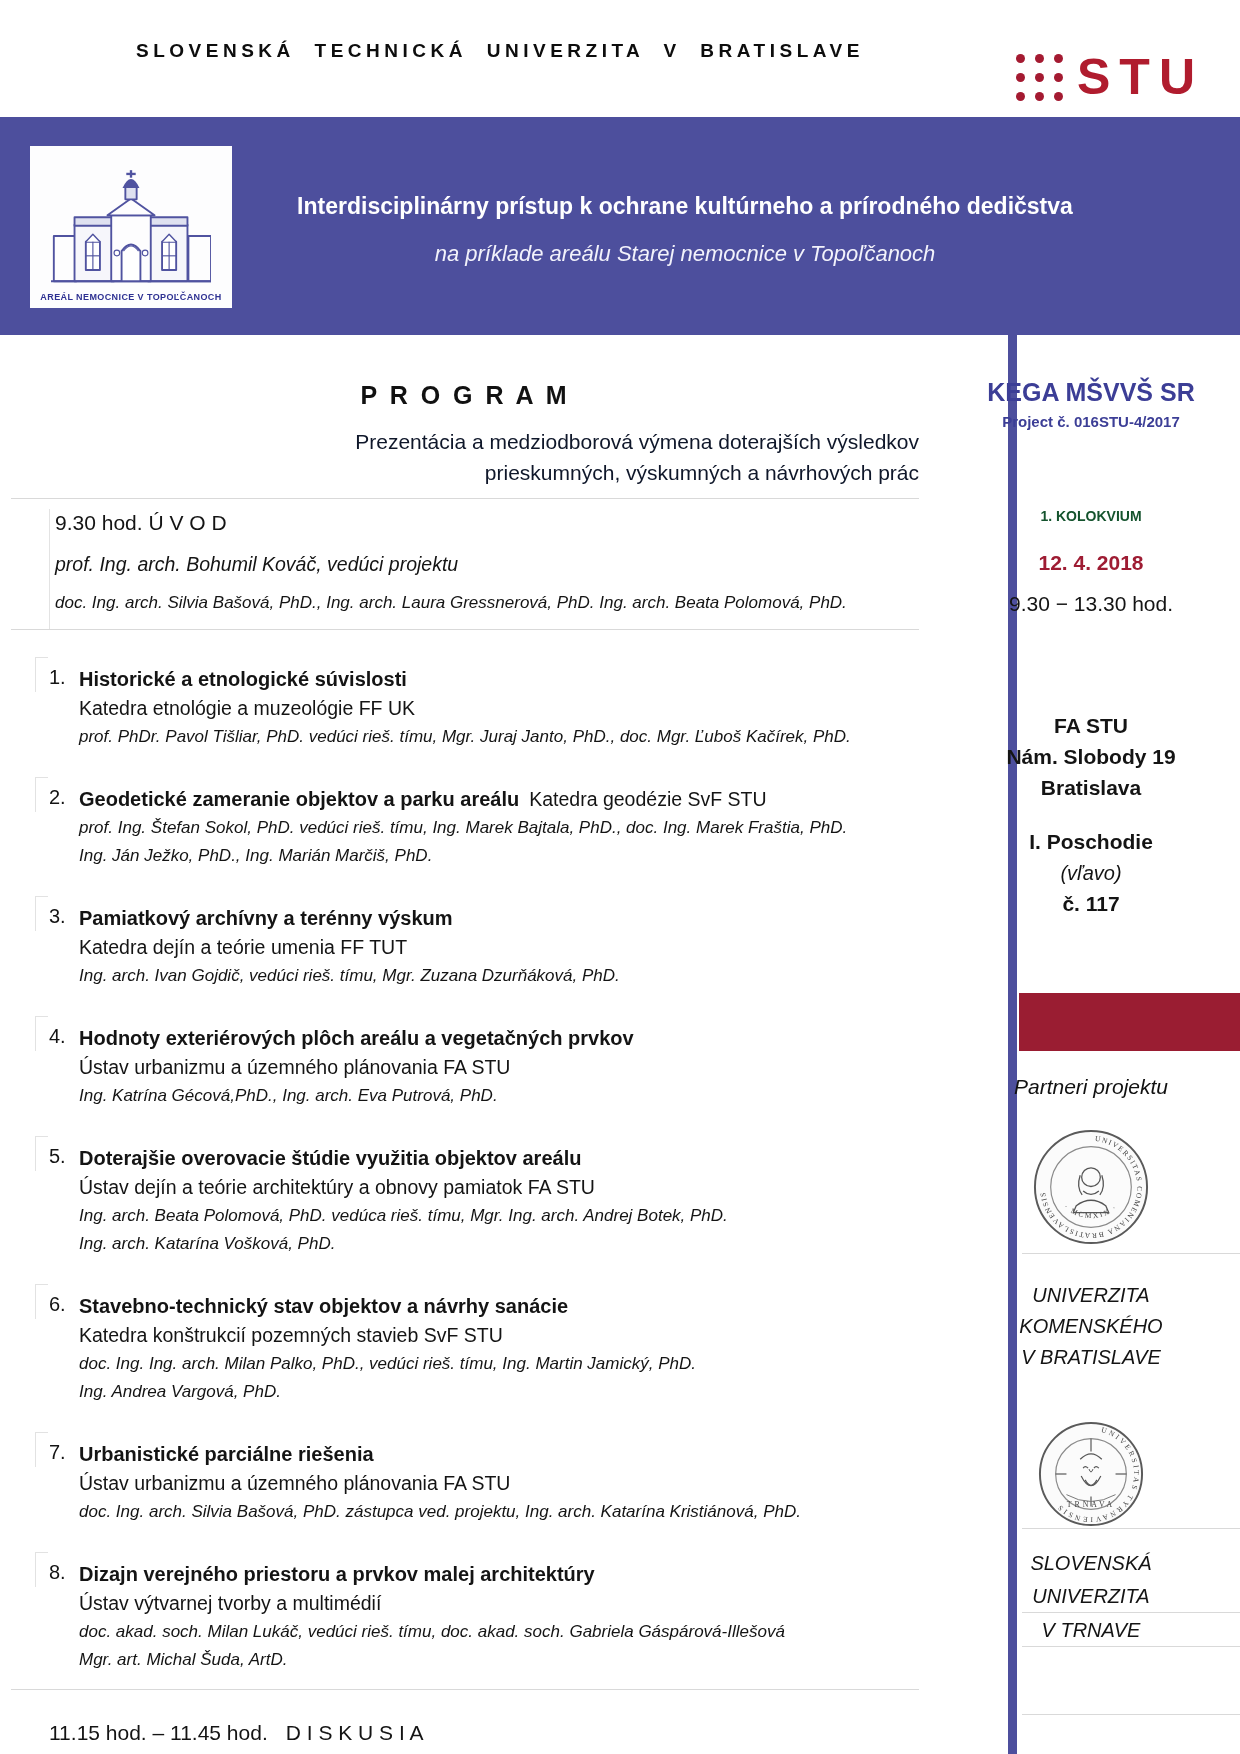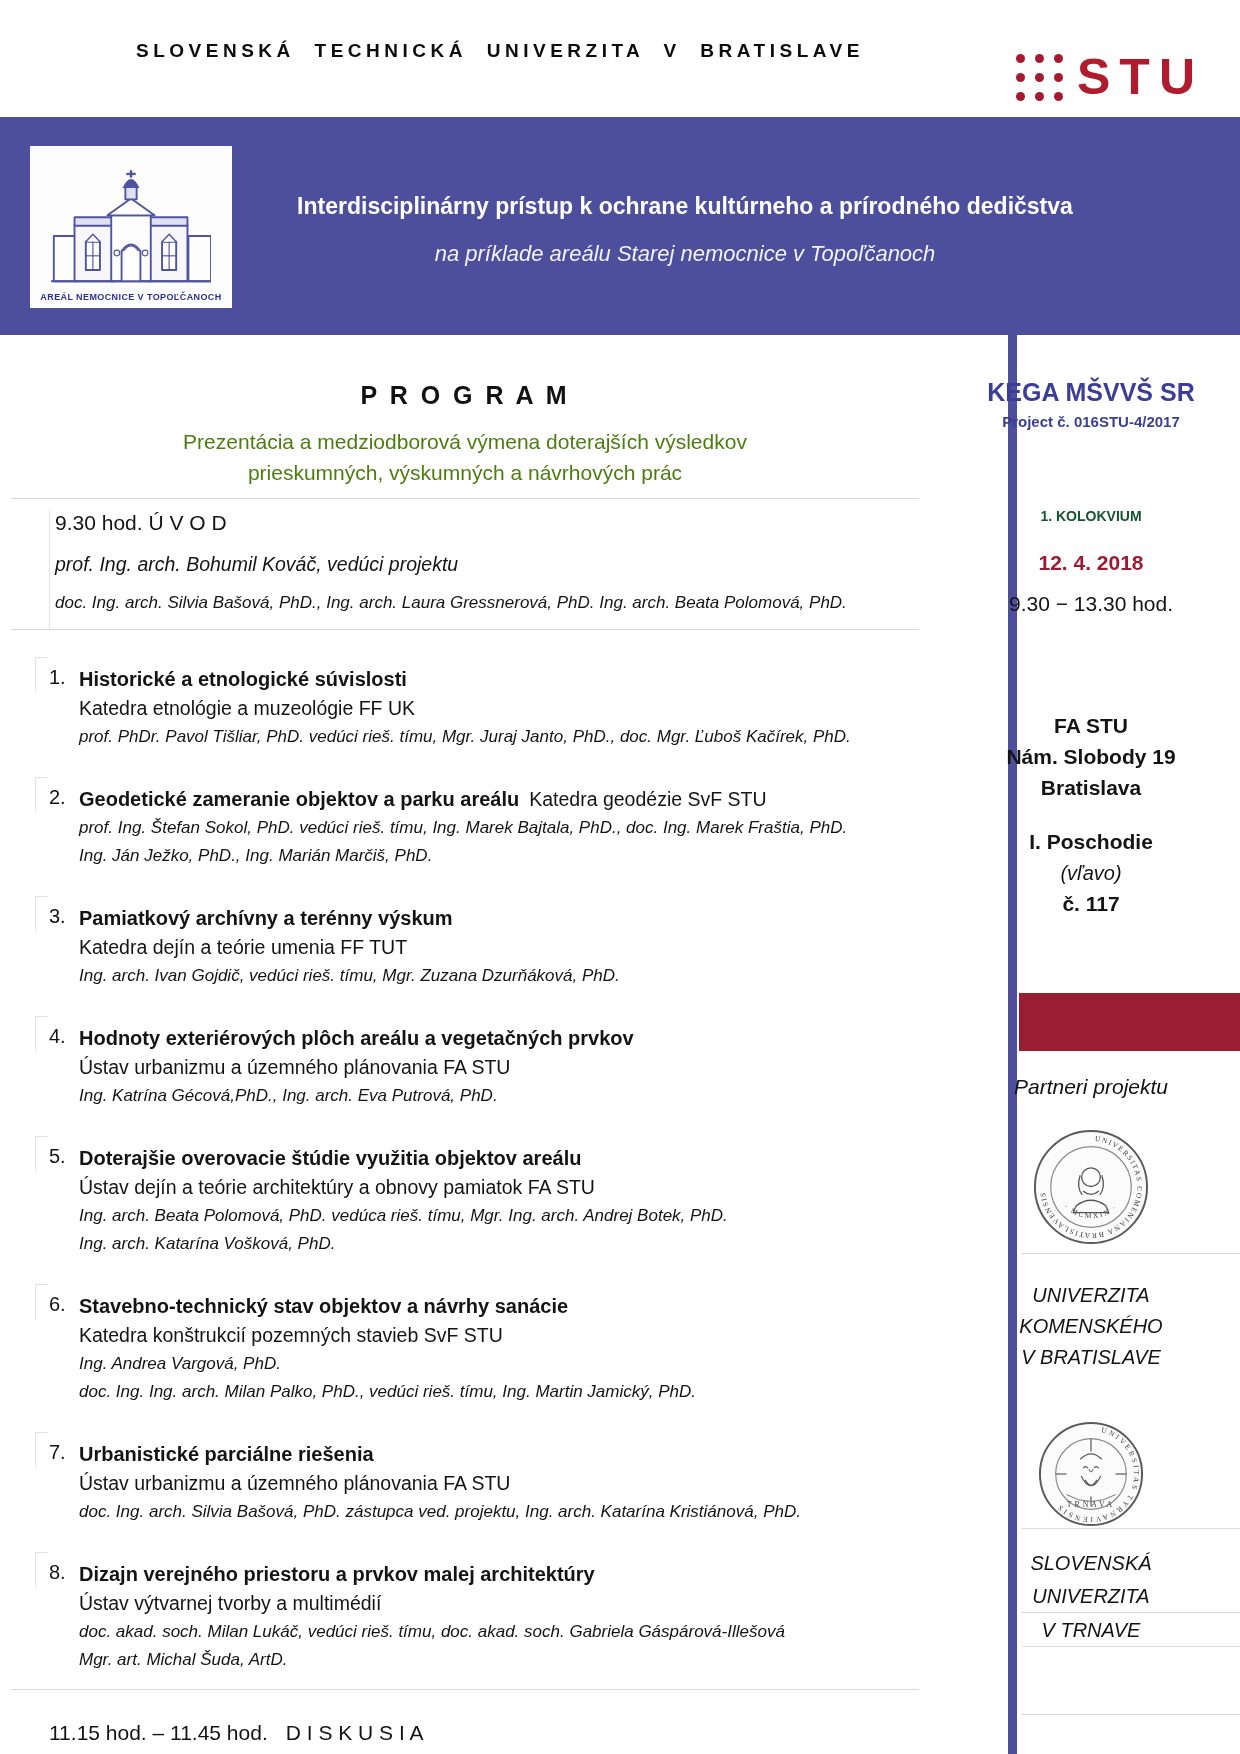--- a/index.html
+++ b/index.html
@@ -23,21 +23,21 @@
   .hospital-logo svg{display:block;margin-bottom:4px;}
   .hospital-caption{font-size:9px;font-weight:bold;letter-spacing:0.4px;color:#2e3192;}
   .banner-title{position:absolute;top:76px;left:215px;width:940px;text-align:center;
                 color:#ffffff;font-size:23px;font-weight:bold;}
   .banner-subtitle{position:absolute;top:124px;left:215px;width:940px;text-align:center;
                 color:#f2f2fb;font-size:22px;font-style:italic;}
 
   
   .content{position:absolute;top:335px;left:11px;width:908px;}
   .prog-heading{margin:46px 0 0 0;text-align:center;font-size:25px;font-weight:bold;letter-spacing:3px;color:#111;}
-  .prog-sub{margin-top:16px;text-align:center;font-size:21px;line-height:31px;color:#4d7c0f;}
+  .prog-sub{margin-top:16px;text-align:right;font-size:21px;line-height:31px;color:#0f172a;}
   .intro{margin-top:10px;border-top:1px solid #d9d9d9;border-bottom:1px solid #d9d9d9;
          position:relative;padding:12px 30px 16px 44px;}
   .intro::before{content:'';position:absolute;left:38px;top:10px;bottom:0;border-left:1px solid #e3e3e3;}
   .intro-time{font-size:21px;}
   .intro-leader{margin-top:18px;font-size:19.5px;font-style:italic;}
   .intro-team{margin-top:17px;font-size:17px;font-style:italic;}
 
   .items{padding:0 30px 16px 38px;border-bottom:1px solid #d9d9d9;}
   .item{position:relative;margin-top:36px;padding-left:30px;}
   .item::before{content:'';position:absolute;left:-14px;top:-9px;width:12px;height:34px;
@@ -173,22 +173,22 @@
         <span class="num">5.</span>
         <div><span class="ititle">Doterajšie overovacie štúdie využitia objektov areálu</span></div>
         <div class="idept">Ústav dejín a teórie architektúry a obnovy pamiatok FA STU</div>
         <div class="inames">Ing. arch. Beata Polomová, PhD. vedúca rieš. tímu, Mgr. Ing. arch. Andrej Botek, PhD.</div>
         <div class="inames">Ing. arch. Katarína Vošková, PhD.</div>
       </div>
       <div class="item">
         <span class="num">6.</span>
         <div><span class="ititle">Stavebno-technický stav objektov a návrhy sanácie</span></div>
         <div class="idept">Katedra konštrukcií pozemných stavieb SvF STU</div>
+        <div class="inames">doc. Ing. Ing. arch. Milan Palko, PhD., vedúci rieš. tímu, Ing. Martin Jamický, PhD.</div>
         <div class="inames">Ing. Andrea Vargová, PhD.</div>
-        <div class="inames">doc. Ing. Ing. arch. Milan Palko, PhD., vedúci rieš. tímu, Ing. Martin Jamický, PhD.</div>
       </div>
       <div class="item">
         <span class="num">7.</span>
         <div><span class="ititle">Urbanistické parciálne riešenia</span></div>
         <div class="idept">Ústav urbanizmu a územného plánovania FA STU</div>
         <div class="inames">doc. Ing. arch. Silvia Bašová, PhD. zástupca ved. projektu, Ing. arch. Katarína Kristiánová, PhD.</div>
       </div>
       <div class="item">
         <span class="num">8.</span>
         <div><span class="ititle">Dizajn verejného priestoru a prvkov malej architektúry</span></div>

